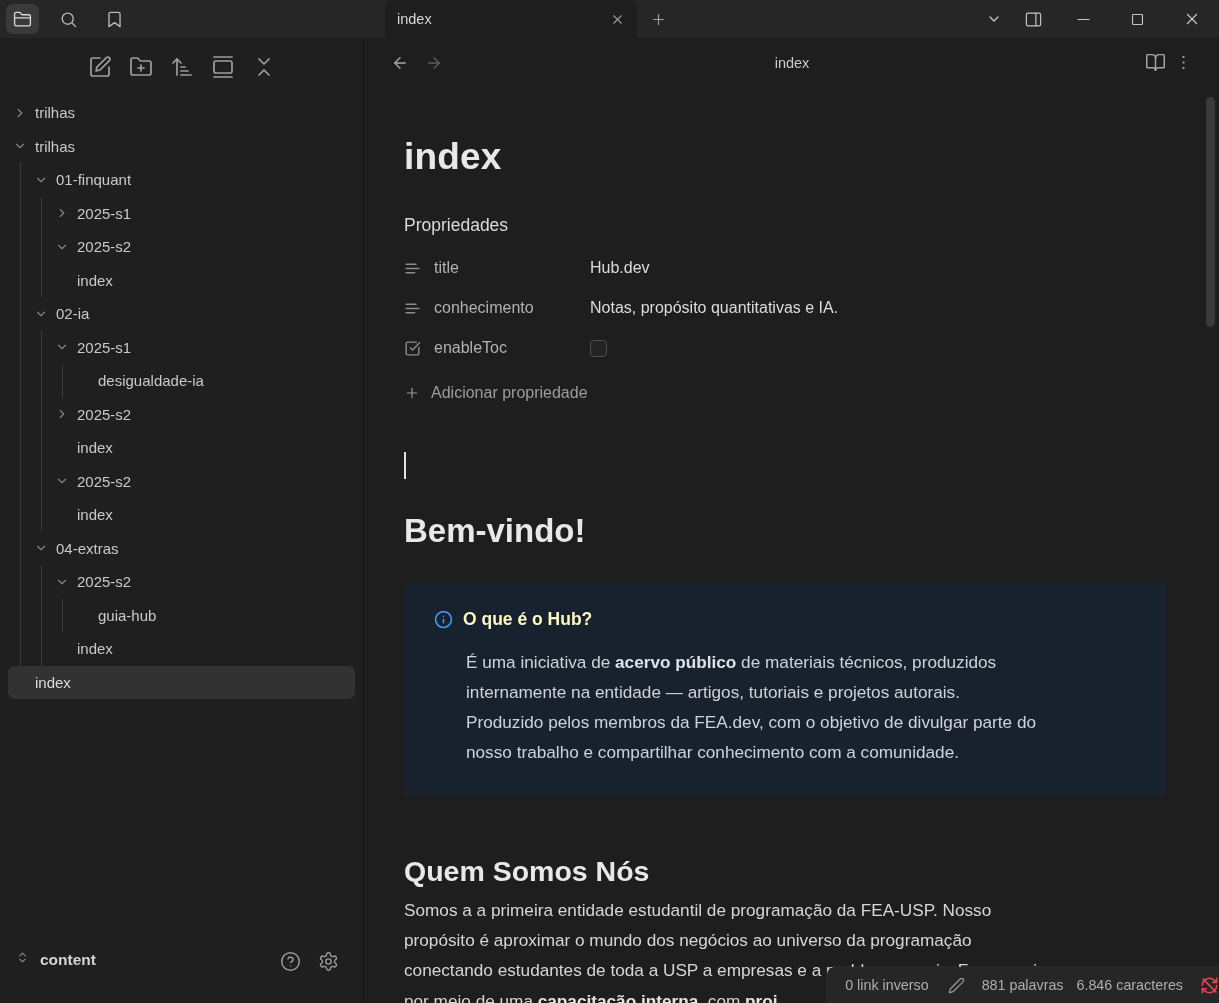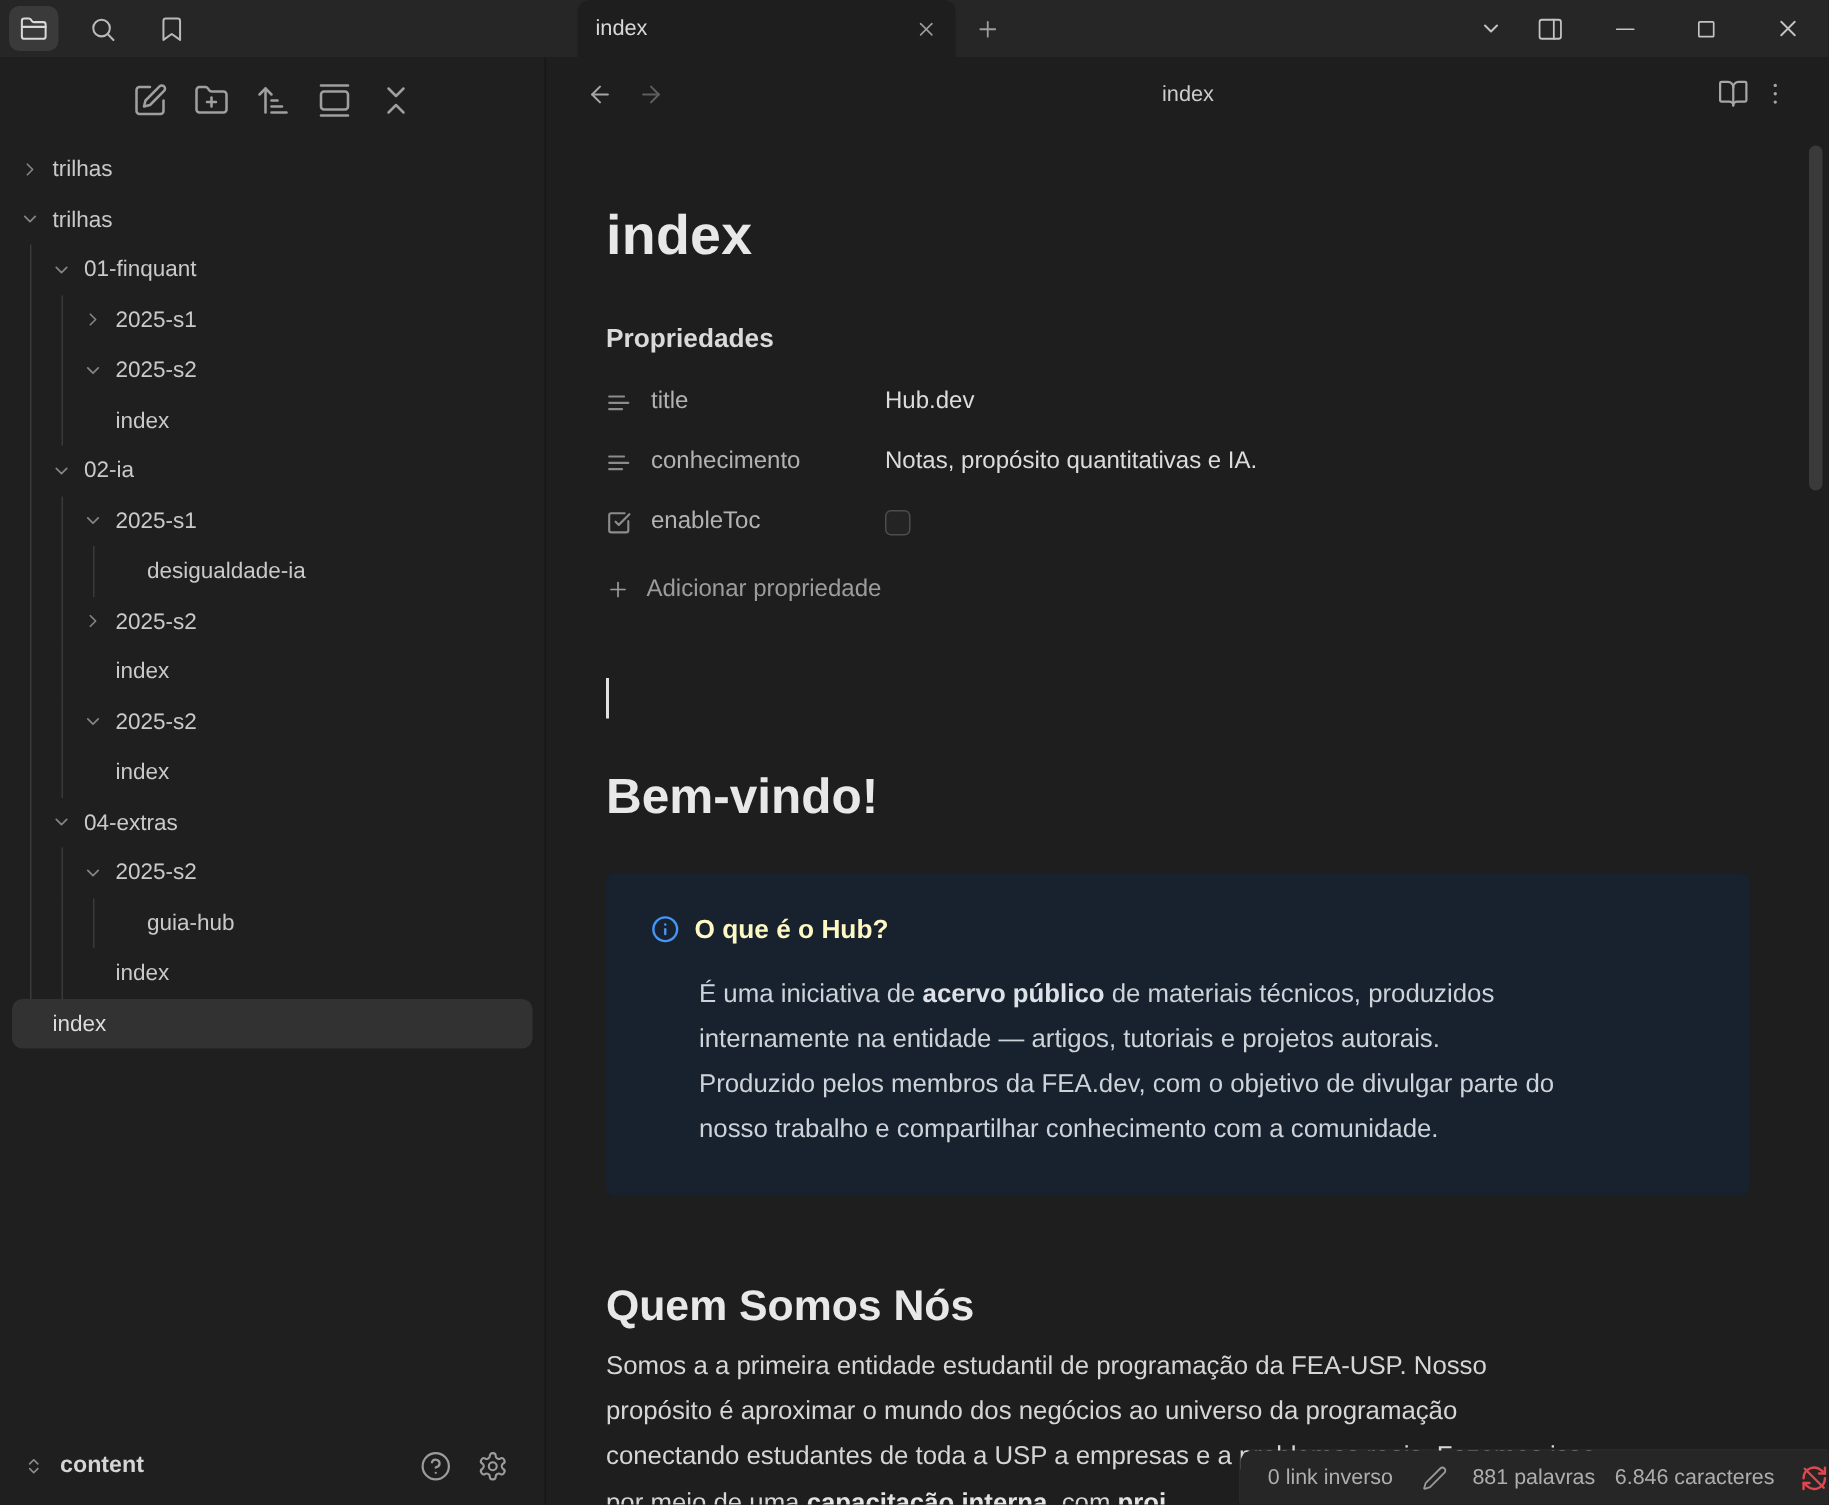--- a/index.html
+++ b/index.html
@@ -33,39 +33,39 @@
   .side-toolbar { display:flex; justify-content:center; gap:17px; padding-top:17px; }
   .side-toolbar .tool { width:24px; height:24px; color:#9f9f9f; }
   .file-tree { margin-top:17px; font-size:15px; color:#c9c9c9; }
   .tree-row { display:flex; align-items:center; height:33.5px; margin:0 8px; padding-left:12px; border-radius:7px; }
   .tree-row.selected { background:#323232; }
   .indent { width:21px; align-self:stretch; border-left:1px solid #3a3a3a; }
   .tree-chevron { width:14px; height:14px; margin-left:-7px; color:#848484; flex:none; }
   .tree-label { margin-left:8px; white-space:nowrap; }
   .tree-label.file { margin-left:15px; }
   .tree-row.selected .tree-label { color:#dcdcdc; }
-  .side-footer { position:absolute; left:0; right:0; bottom:0; height:52px; display:flex; align-items:center; padding:0 16px; }
+  .side-footer { position:absolute; left:0; right:0; bottom:0; height:52px; display:flex; align-items:flex-start; padding:0 16px; }
   .vault-switch-ic { width:13px; height:13px; color:#8e8e8e; }
   .vault-name { margin-left:11px; font-size:15.5px; font-weight:bold; color:#d4d4d4; }
   .footer-icons { margin-left:auto; display:flex; gap:17px; margin-right:8px; color:#9c9c9c; }
   .footer-icons .ic { width:21px; height:21px; }
 
   
   .editor { position:absolute; top:38px; left:365px; right:0; bottom:0; background:#1e1e1e; }
   .view-header { position:relative; height:50px; }
   .nav-back { position:absolute; left:26px; top:16px; width:18px; height:18px; color:#a6a6a6; }
   .nav-fwd  { position:absolute; left:60px; top:16px; width:18px; height:18px; color:#5e5e5e; }
   .view-title { position:absolute; inset:0; display:flex; align-items:center; justify-content:center; font-size:14.5px; color:#cbcbcb; }
   .va-book { position:absolute; right:53px; top:14px; width:21px; height:21px; color:#a6a6a6; }
   .va-more { position:absolute; right:26px; top:15px; width:19px; height:19px; color:#a6a6a6; }
 
   .note-scroll { position:absolute; top:50px; left:0; right:0; bottom:0; overflow:hidden; }
   .note-content { padding:48px 0 0 39px; width:801px; }
   .note-title { font-size:37px; font-weight:bold; color:#e8e8e8; letter-spacing:.2px; }
-  .props-heading { margin-top:37px; font-size:17.5px; font-weight:bold; color:#dadada; }
+  .props-heading { margin-top:37px; font-size:17.5px; font-weight:normal; color:#dadada; }
   .props-list { margin-top:12px; }
   .prop-row { display:flex; align-items:center; height:40px; font-size:16px; }
   .prop-key { display:flex; align-items:center; width:186px; color:#b2b2b2; }
   .prop-icon { width:17px; height:17px; color:#8c8c8c; margin-right:13px; flex:none; }
   .prop-value { color:#dcdcdc; }
   .prop-checkbox { width:17px; height:17px; border:1.5px solid #4d4d4d; border-radius:4px; background:#242424; }
   .add-prop { display:flex; align-items:center; margin-top:8px; height:34px; color:#9c9c9c; font-size:16px; }
   .add-prop .ic { width:16px; height:16px; margin-right:11px; color:#9c9c9c; }
   .caret { width:2px; height:27px; background:#e2e2e2; margin-top:42px; }
   .h1-welcome { margin-top:33px; font-size:33px; font-weight:bold; color:#e8e8e8; }

